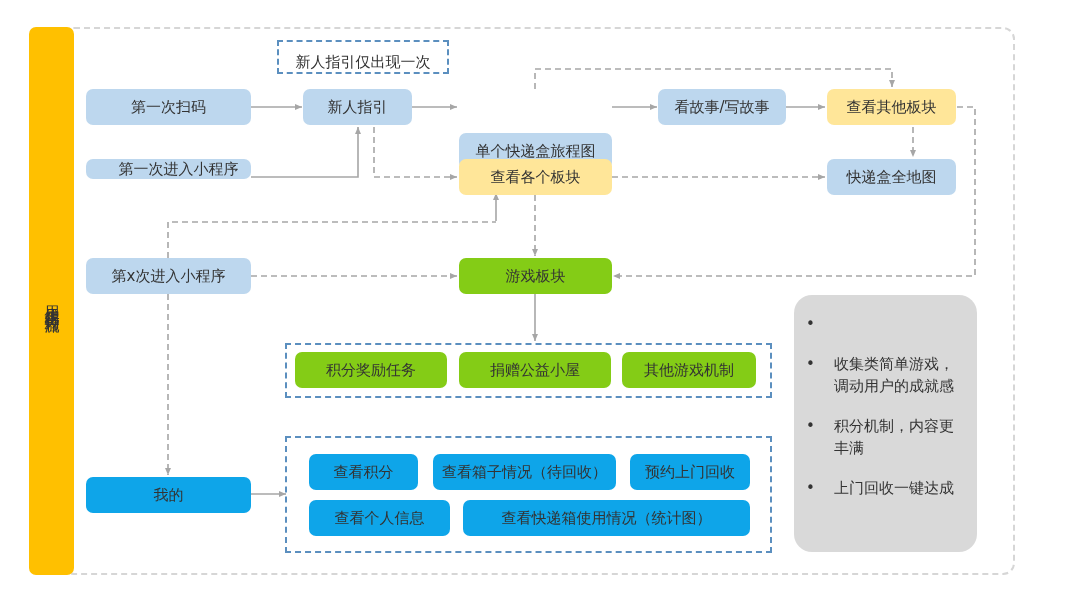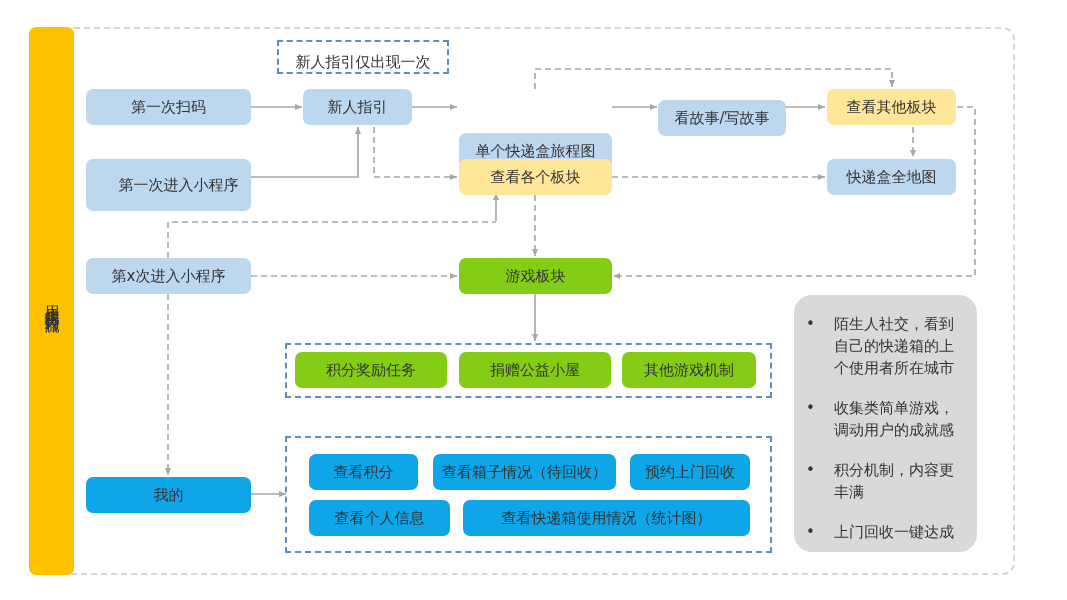--- a/index.html
+++ b/index.html
@@ -66,33 +66,33 @@
   </g>
 </svg>
 
 <div class="note" style="left:277px;top:40px;width:172px;height:34px;">
   <span>新人指引仅出现一次</span>
 </div>
 
 <div class="node blue" style="left:86px;top:89px;width:165px;height:36px;">
     <span>第一次扫码</span>
   </div>
-<div class="node blue" style="left:86px;top:159px;width:165px;height:52px;padding-left:20px;">
+<div class="node blue" style="left:86px;top:159px;width:165px;height:20px;padding-left:20px;">
     <span>第一次进入小程序</span>
   </div>
 <div class="node blue" style="left:86px;top:258px;width:165px;height:36px;justify-content:center;">
     <span>第x次进入小程序</span>
   </div>
 <div class="node blue" style="left:303px;top:89px;width:109px;height:36px;">
     <span>新人指引</span>
   </div>
 <div class="node blue" style="left:459px;top:89px;width:153px;height:36px;margin-top:44px;">
     <span>单个快递盒旅程图</span>
   </div>
-<div class="node blue" style="left:658px;top:89px;width:128px;height:36px;margin-top:11px;">
+<div class="node blue" style="left:658px;top:89px;width:128px;height:36px;">
     <span>看故事/写故事</span>
   </div>
 <div class="node yellow" style="left:827px;top:89px;width:129px;height:36px;">
     <span>查看其他板块</span>
   </div>
 <div class="node yellow" style="left:459px;top:159px;width:153px;height:36px;">
     <span>查看各个板块</span>
   </div>
 <div class="node blue" style="left:827px;top:159px;width:129px;height:36px;">
     <span>快递盒全地图</span>
@@ -129,21 +129,20 @@
     <span>查看个人信息</span>
   </div>
 <div class="node orange" style="left:463px;top:500px;width:287px;height:36px;">
     <span>查看快递箱使用情况（统计图）</span>
   </div>
 
 <div class="info">
   <ul>
     <li>
         <span class="dot">•</span>
-        <span>陌生人社交，看到自己的快递箱的上个使用者所在城市</span>
       </li>
     <li>
         <span class="dot">•</span>
         <span>收集类简单游戏，调动用户的成就感</span>
       </li>
     <li>
         <span class="dot">•</span>
         <span>积分机制，内容更丰满</span>
       </li>
     <li>

